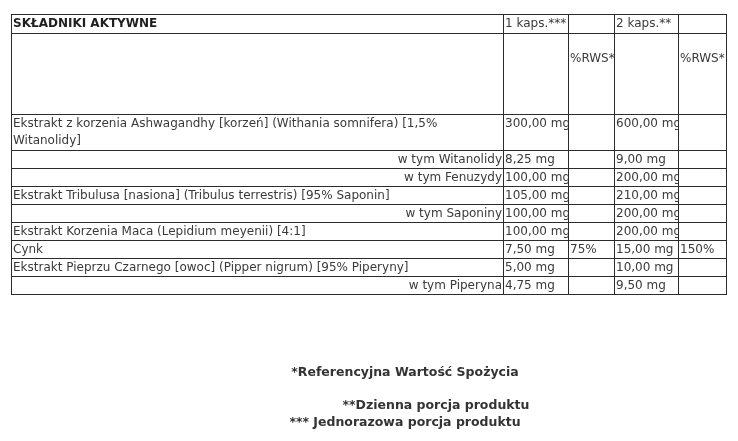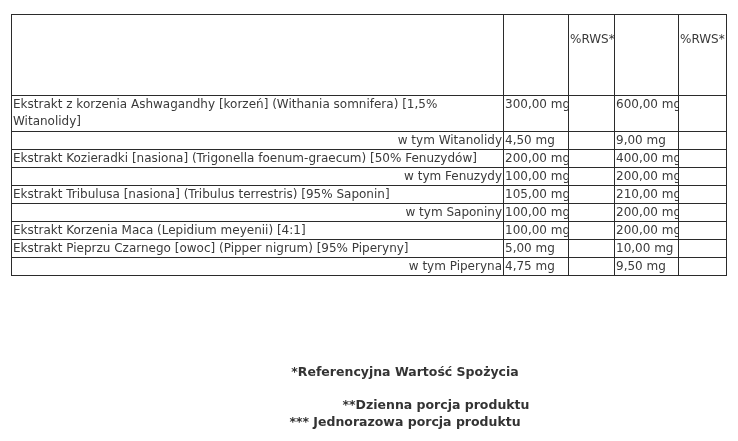--- a/index.html
+++ b/index.html
@@ -25,48 +25,48 @@
 
 <table class="nut">
   <colgroup>
     <col style="width:492px">
       <col style="width:65px">
       <col style="width:46px">
       <col style="width:64px">
       <col style="width:48px">
   </colgroup>
   <tbody>
+      <tr class="h1">
+    <td class="title">SKŁADNIKI AKTYWNE</td>
+    <td>1 kaps.***</td>
+    <td></td>
+    <td>2 kaps.**</td>
+    <td></td>
+  </tr>
   <tr class="h2">
     <td></td>
     <td></td>
     <td class="mid">%RWS*</td>
     <td></td>
     <td class="mid">%RWS*</td>
   </tr>
   </tbody>
     <tbody id="rows">
       <tr class="row2">
         <td class="name">Ekstrakt z korzenia Ashwagandhy [korzeń] (Withania somnifera) [1,5% Witanolidy]</td>
         <td>300,00 mg</td>
         <td></td>
         <td>600,00 mg</td>
         <td></td>
       </tr>
       <tr class="row">
         <td class="name sub">w tym Witanolidy</td>
-        <td>4,50 mg</td>
+        <td>8,25 mg</td>
         <td></td>
         <td>9,00 mg</td>
-        <td></td>
-      </tr>
-      <tr class="row">
-        <td class="name">Ekstrakt Kozieradki [nasiona] (Trigonella foenum-graecum) [50% Fenuzydów]</td>
-        <td>200,00 mg</td>
-        <td></td>
-        <td>400,00 mg</td>
         <td></td>
       </tr>
       <tr class="row">
         <td class="name sub">w tym Fenuzydy</td>
         <td>100,00 mg</td>
         <td></td>
         <td>200,00 mg</td>
         <td></td>
       </tr>
       <tr class="row">
@@ -84,20 +84,27 @@
         <td></td>
       </tr>
       <tr class="row">
         <td class="name">Ekstrakt Korzenia Maca (Lepidium meyenii) [4:1]</td>
         <td>100,00 mg</td>
         <td></td>
         <td>200,00 mg</td>
         <td></td>
       </tr>
       <tr class="row">
+        <td class="name">Cynk</td>
+        <td>7,50 mg</td>
+        <td>75%</td>
+        <td>15,00 mg</td>
+        <td>150%</td>
+      </tr>
+      <tr class="row">
         <td class="name">Ekstrakt Pieprzu Czarnego [owoc] (Pipper nigrum) [95% Piperyny]</td>
         <td>5,00 mg</td>
         <td></td>
         <td>10,00 mg</td>
         <td></td>
       </tr>
       <tr class="row">
         <td class="name sub">w tym Piperyna</td>
         <td>4,75 mg</td>
         <td></td>

